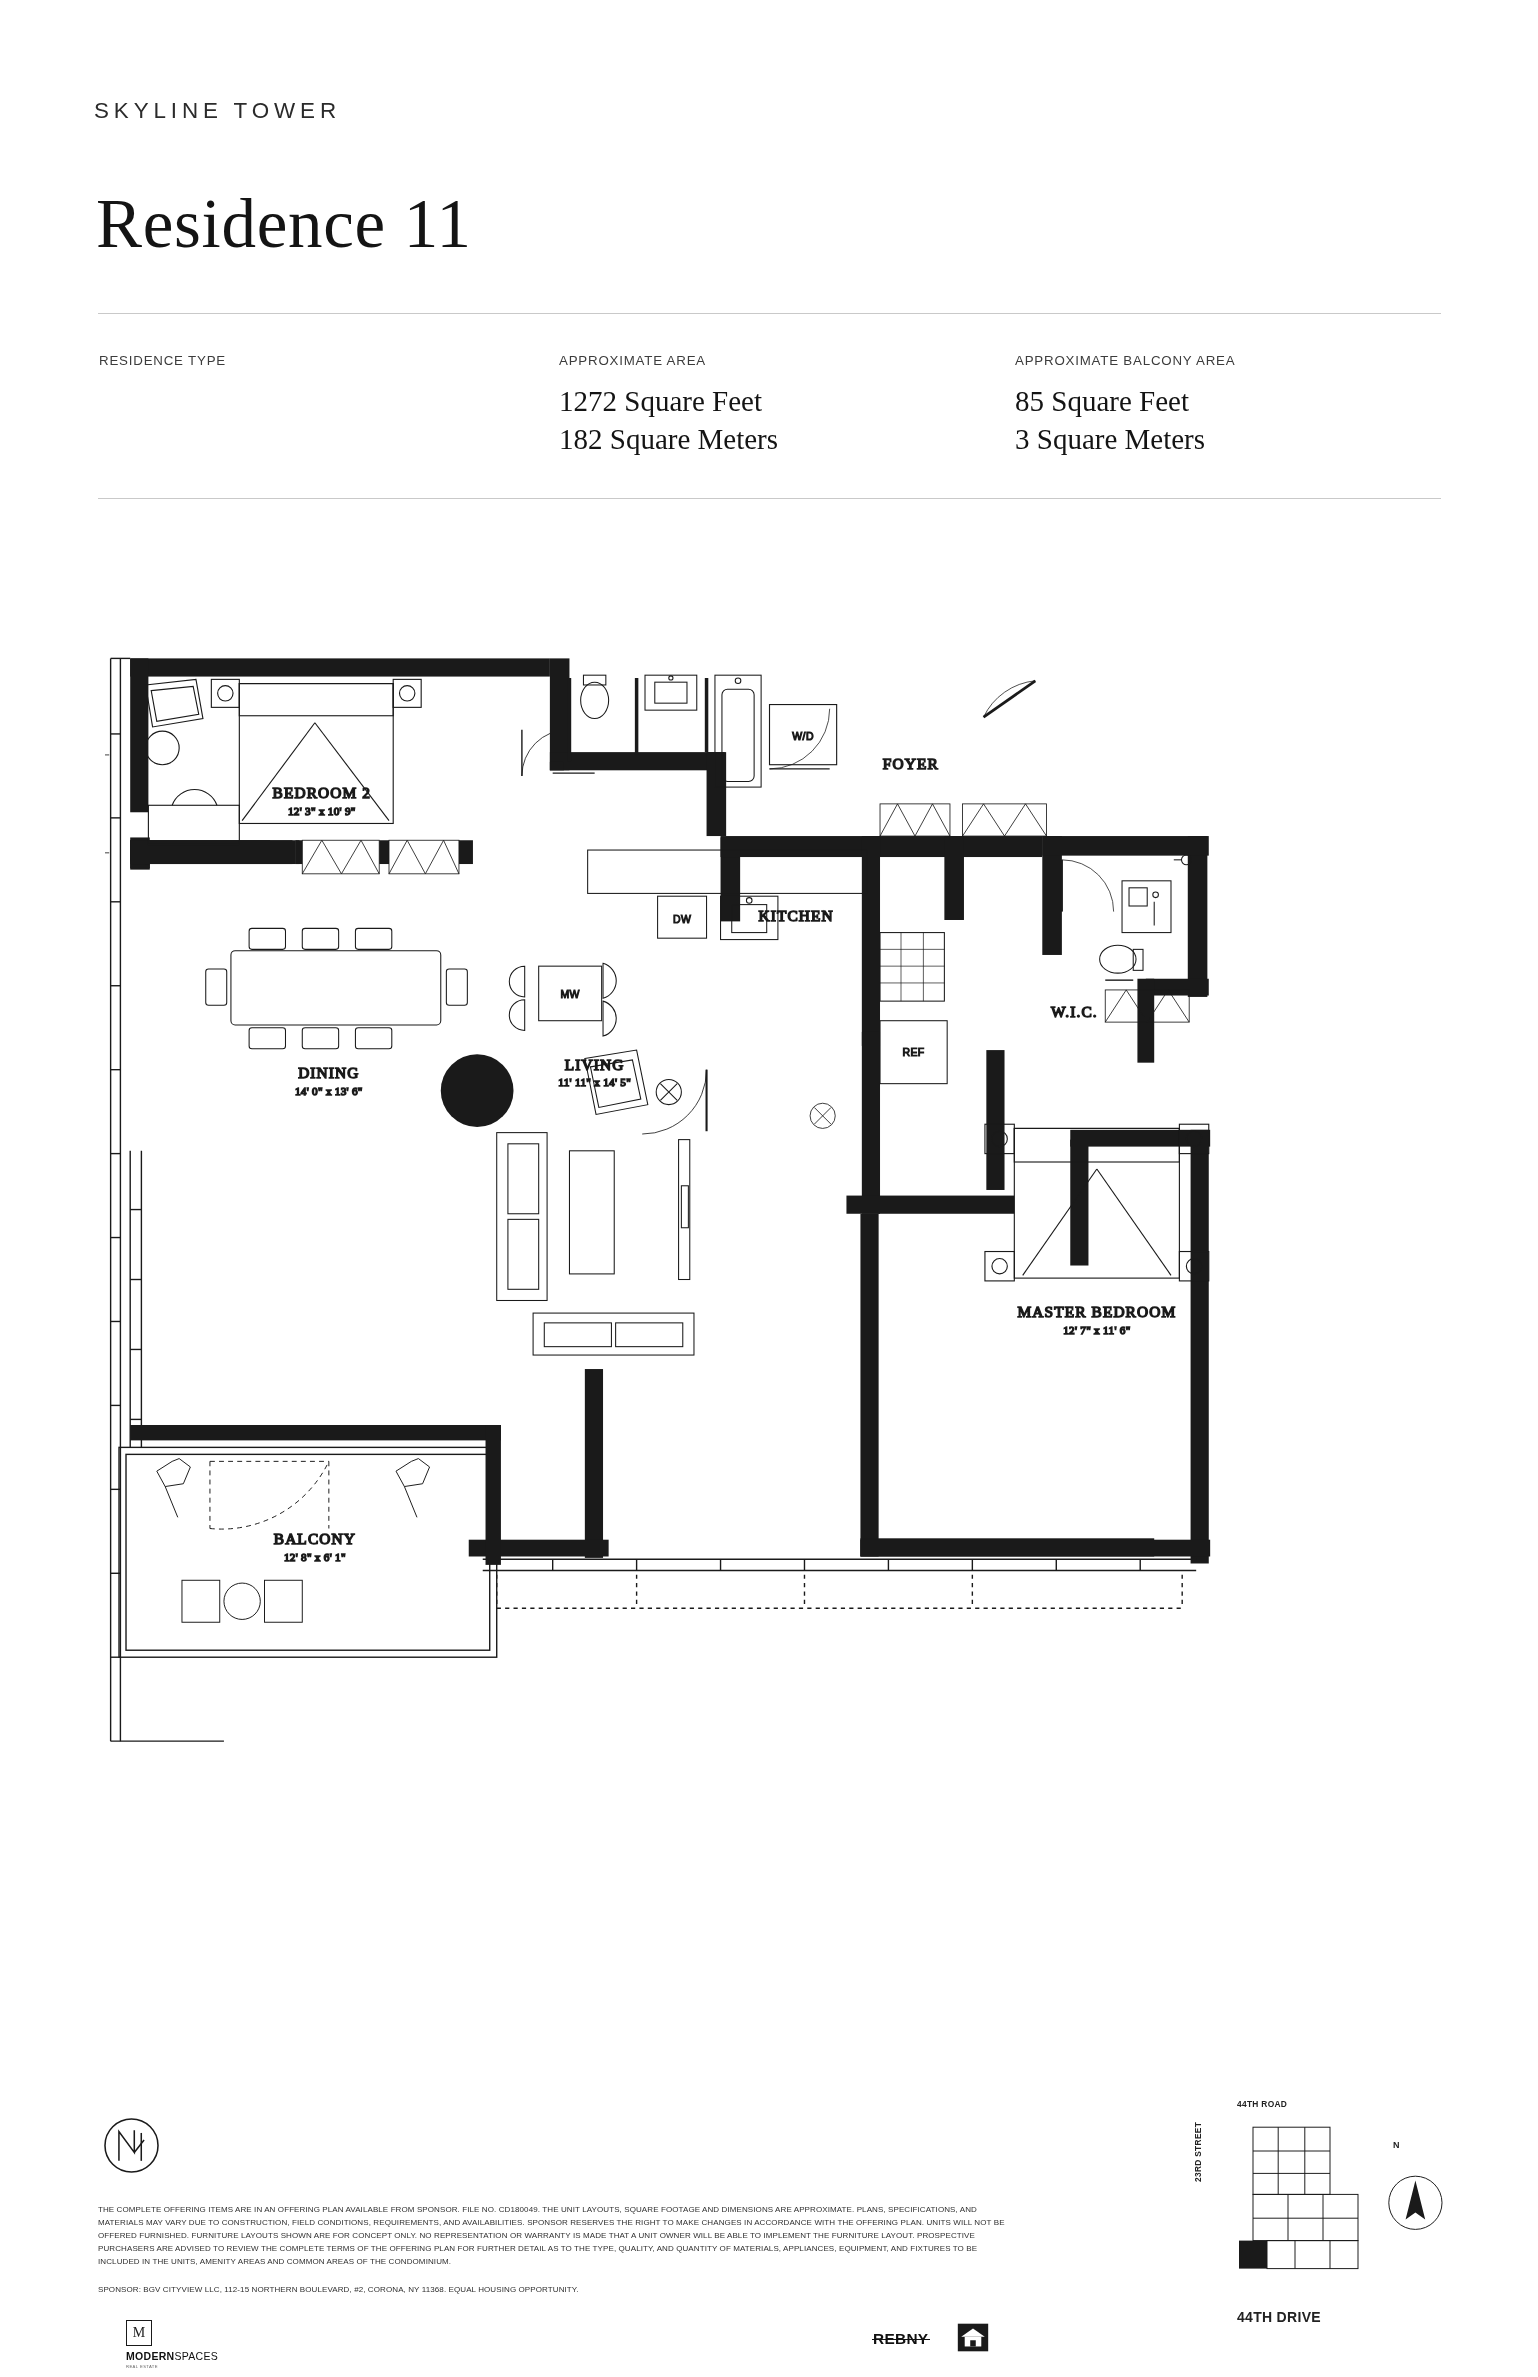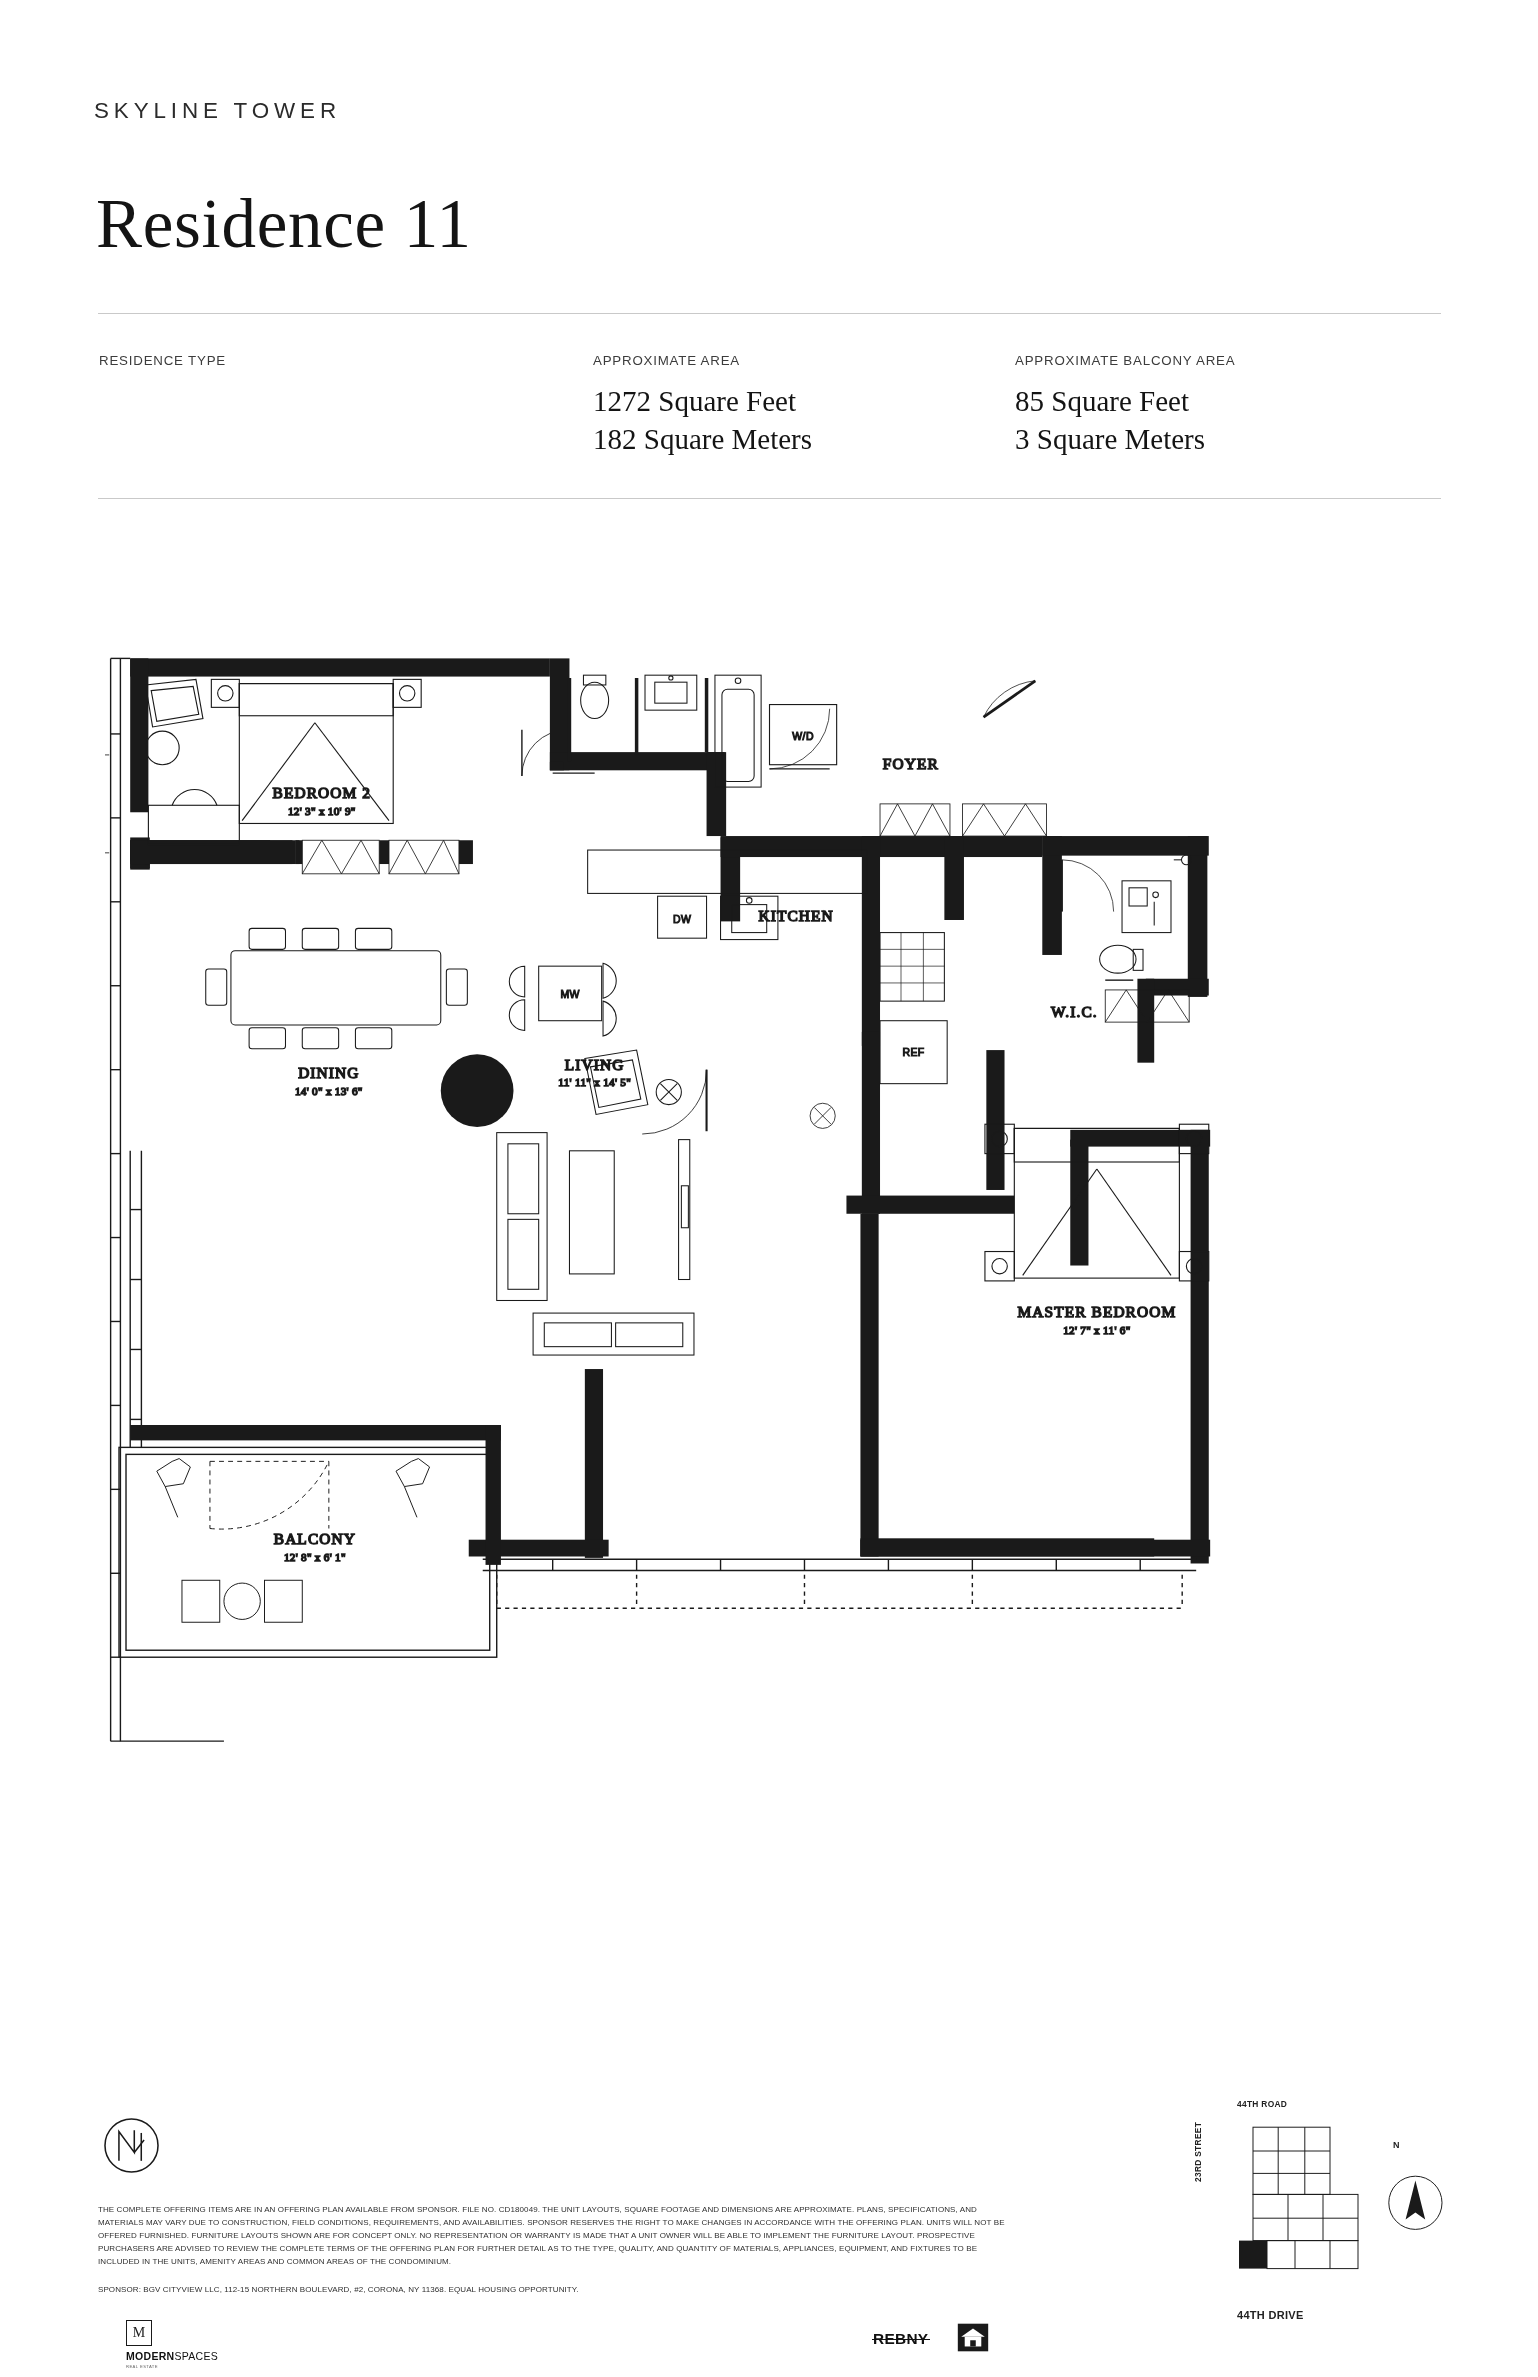--- a/index.html
+++ b/index.html
@@ -12,21 +12,21 @@
   .res-title{position:absolute;left:96px;top:190px;font-family:"Liberation Serif",serif;
              font-size:69px;letter-spacing:0.7px;color:#141414;font-weight:400;line-height:1;}
   .rule{position:absolute;left:98px;width:1343px;height:0.7px;background:#c9c9c9;}
   .rule.top{top:313px;}
   .rule.bottom{top:498px;}
 
   .meta{position:absolute;top:353px;font-family:"Liberation Sans",sans-serif;}
   .meta .lbl{font-size:13.3px;letter-spacing:0.8px;color:#3c3c3c;text-transform:uppercase;}
   .meta .val{font-family:"Liberation Serif",serif;font-size:29px;color:#141414;margin-top:15.4px;line-height:1.28;}
   .meta.c1{left:99px;}
-  .meta.c2{left:559px;margin-left:34px;}
+  .meta.c2{left:559px;}
   .meta.c3{left:1015px;}
 
   
   .plan{position:absolute;left:105px;top:650px;width:1350px;height:1280px;}
   .plan svg{display:block;}
 
   
   .footer{position:absolute;left:0;top:2084px;width:1538px;height:294px;}
   .logo-mark{position:absolute;left:98px;top:28px;width:67px;height:67px;}
   .legal{position:absolute;left:98px;top:120px;width:923px;
@@ -41,21 +41,21 @@
   .ms-logo .sub{font-size:4.2px;letter-spacing:0.4px;color:#666;margin-top:1.4px;}
 
   .rebny{position:absolute;left:873px;top:246px;font-family:"Liberation Sans",sans-serif;
          font-size:15.4px;font-weight:700;letter-spacing:0.3px;color:#111;}
   .rebny .strike{position:relative;}
   .rebny .strike:after{content:"";position:absolute;left:-1.4px;right:-1.4px;top:52%;height:1.4px;background:#111;}
   .eho{position:absolute;left:957px;top:239px;width:32px;height:29px;}
 
   .keyplan{position:absolute;left:1189px;top:15.4px;width:273px;height:231px;}
   .kp-top{position:absolute;left:48px;top:0;font-family:"Liberation Sans",sans-serif;font-size:8.4px;font-weight:700;letter-spacing:0.3px;color:#222;}
-  .kp-bottom{position:absolute;left:48px;top:210px;font-family:"Liberation Sans",sans-serif;font-size:11px;font-weight:700;letter-spacing:0.3px;color:#222;}
+  .kp-bottom{position:absolute;left:48px;top:210px;font-family:"Liberation Sans",sans-serif;font-size:14px;font-weight:700;letter-spacing:0.3px;color:#222;}
   .kp-left{position:absolute;left:4.2px;top:83px;transform:rotate(-90deg);transform-origin:left top;
            font-family:"Liberation Sans",sans-serif;font-size:8.4px;font-weight:700;letter-spacing:0.3px;color:#222;white-space:nowrap;}
   .kp-svg{position:absolute;left:36px;top:17px;}
   .kp-north{position:absolute;left:204px;top:41px;font-family:"Liberation Sans",sans-serif;font-size:9px;font-weight:700;color:#222;}
 
   
   .rm{font-family:"Liberation Serif",serif;fill:#111;text-anchor:middle;}
   .rm-name{font-size:22px;letter-spacing:1.6px;}
   .rm-dim{font-size:16px;letter-spacing:.4px;}
   .rm-sm{font-family:"Liberation Sans",serif;font-size:15px;fill:#111;text-anchor:middle;letter-spacing:.6px;}

